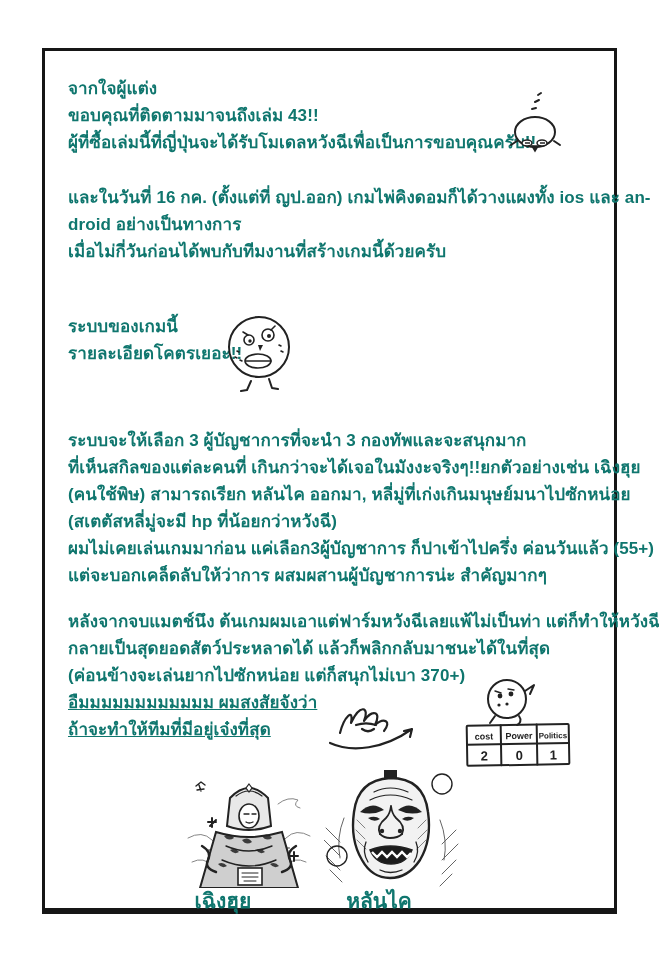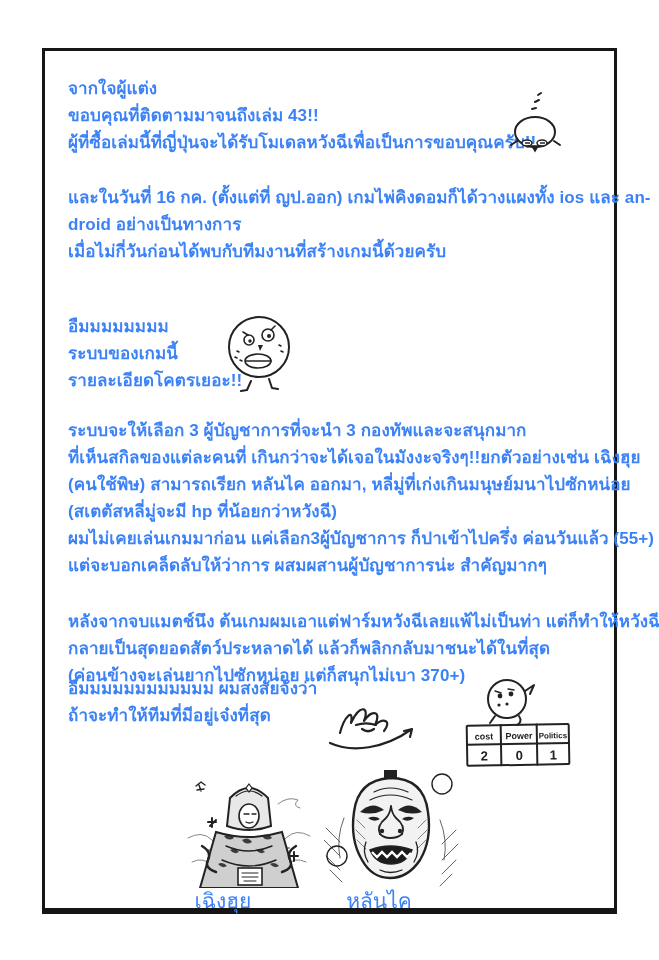--- a/index.html
+++ b/index.html
@@ -1,45 +1,45 @@
 <!DOCTYPE html>
 <html><head>
 <meta charset="utf-8">
 <style>
   html,body{margin:0;padding:0;background:#ffffff;}
   .sheet{
     position:relative;width:659px;height:960px;background:#ffffff;overflow:hidden;
-    font-family:"Liberation Sans","DejaVu Sans",sans-serif;color:#3b82f6;
+    font-family:"Liberation Sans","DejaVu Sans",sans-serif;color:#0f766e;
   }
   .frame{
     position:absolute;left:42px;top:48px;width:575px;height:866px;
     border:3px solid #161616;border-bottom-width:6px;box-sizing:border-box;
     background:#ffffff;
   }
   .para{position:absolute;left:23px;right:14px;}
   .line{
     font-size:17px;font-weight:700;line-height:27px;white-space:nowrap;
     letter-spacing:.1px;
   }
   .p1{top:24px;}
   .p2{top:133px;}
   .p3{top:262px;}
-  .p4{top:366px;}
+  .p4{top:376px;}
   .p5{top:557px;}
-  .p6{top:624px;}
+  .p6{top:638px;text-decoration:underline;}
   .doodle{position:absolute;}
   .bow-bird{left:460px;top:40px;width:62px;height:64px;}
   .blob-face{left:178px;top:262px;width:76px;height:82px;}
   .signature{left:281px;top:648px;width:106px;height:56px;}
   .chick-table{left:410px;top:618px;width:126px;height:110px;}
   .portrait{position:absolute;}
   .portrait-left{left:141px;top:725px;width:126px;height:112px;}
   .portrait-right{left:279px;top:717px;width:135px;height:120px;}
   .portrait-label{
-    position:absolute;top:833px;font-size:21px;font-weight:400;text-align:center;
+    position:absolute;top:833px;font-size:21px;font-weight:700;text-align:center;
   }
   .label-left{left:108px;width:140px;}
   .label-right{left:254px;width:160px;}
   svg{display:block;}
   .ink{stroke:#222;fill:none;stroke-linecap:round;stroke-linejoin:round;}
 </style>
 </head>
 <body>
 
 <div class="sheet">
@@ -73,21 +73,20 @@
       </svg>
     </div>
 
     <div class="para p2">
       <div class="line">และในวันที่ 16 กค. (ตั้งแต่ที่ ญป.ออก) เกมไพ่คิงดอมก็ได้วางแผงทั้ง ios และ an-</div>
       <div class="line">droid อย่างเป็นทางการ</div>
       <div class="line">เมื่อไม่กี่วันก่อนได้พบกับทีมงานที่สร้างเกมนี้ด้วยครับ</div>
     </div>
 
     <div class="para p3">
-      <div class="line">อืมมมมมมมม</div>
       <div class="line">ระบบของเกมนี้</div>
       <div class="line">รายละเอียดโคตรเยอะ!!</div>
     </div>
 
     <div class="doodle blob-face">
       <svg viewBox="0 0 76 82" width="76" height="82">
         <g class="ink" stroke-width="2">
           <circle cx="36" cy="34" r="30"></circle>
           <path d="M28,68 l-4,9 l-6,1"></path>
           <path d="M46,66 l3,9 l6,1"></path>

